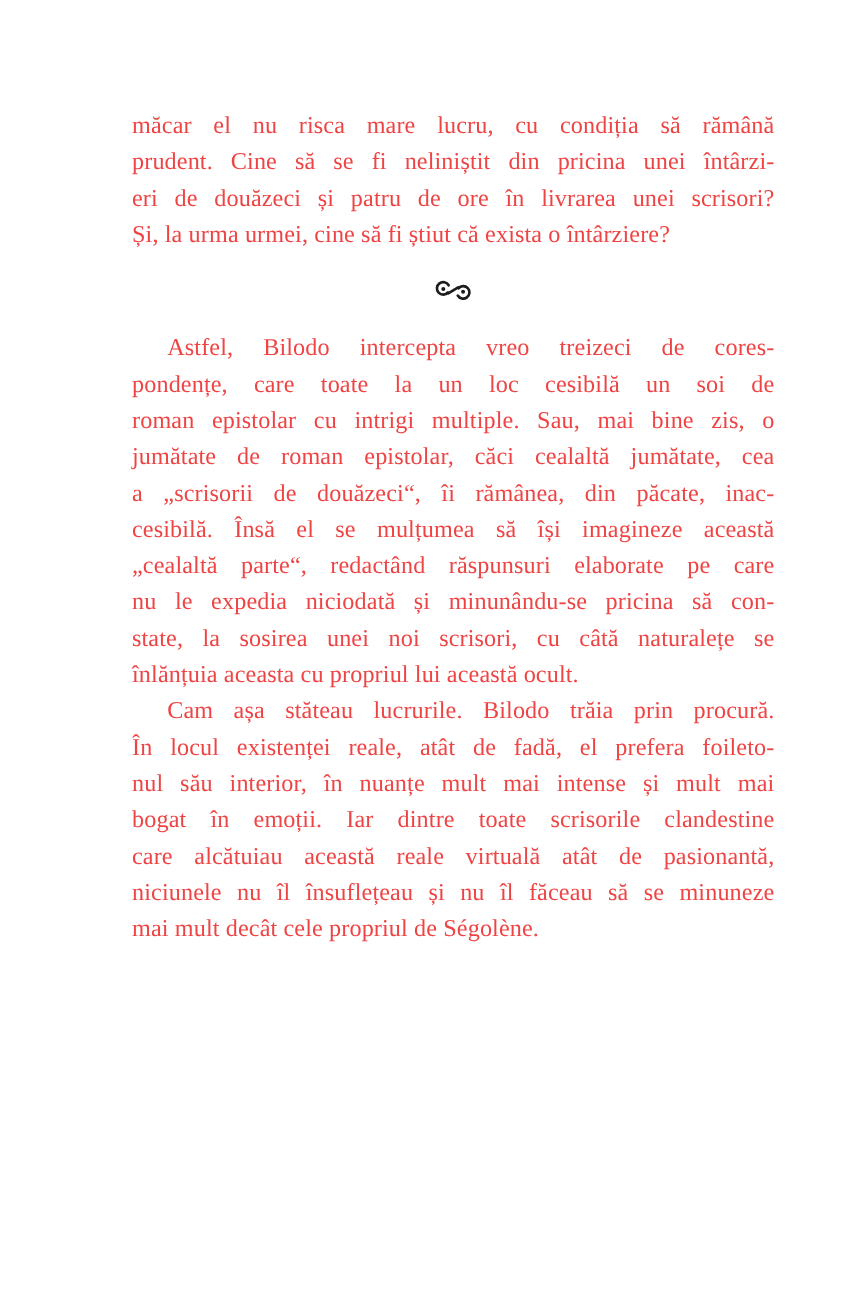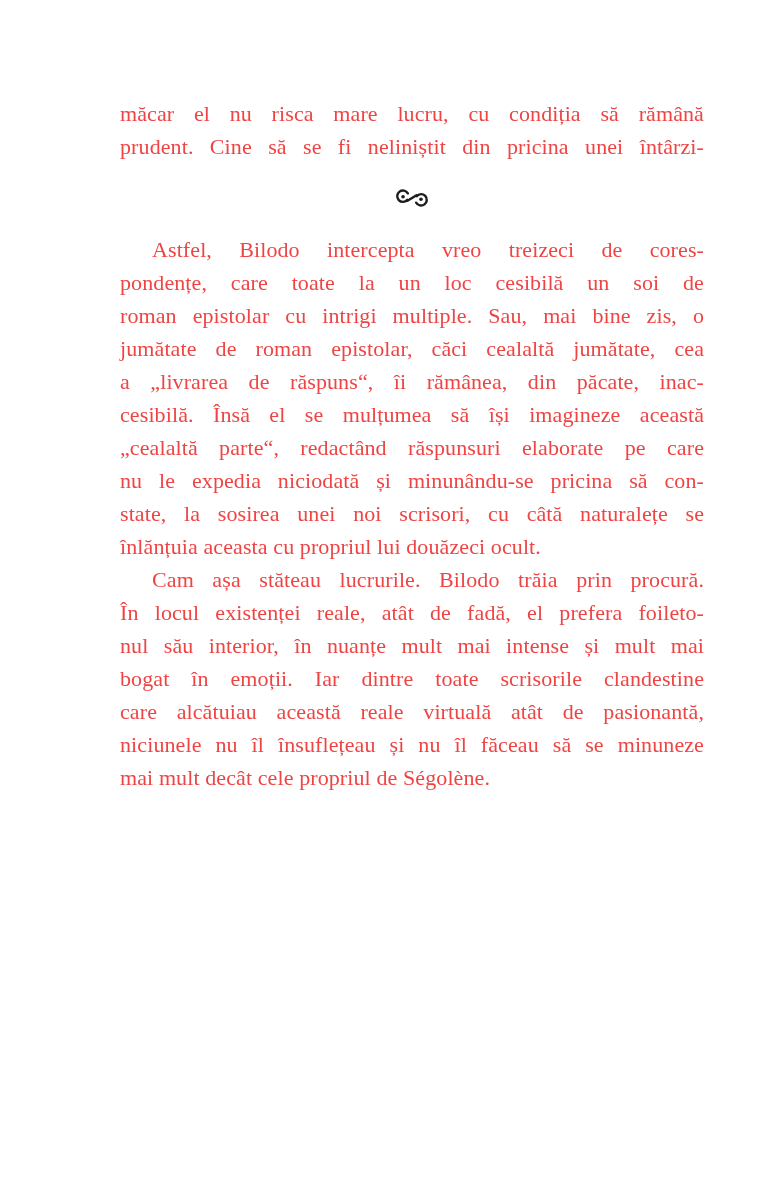--- a/index.html
+++ b/index.html
@@ -44,20 +44,22 @@
 </style>
 </head>
 <body>
 
 <div class="book-page">
   <div class="text-block">
 
     <div>
       <div class="pline">măcar el nu risca mare lucru, cu condiția să rămână</div>
       <div class="pline">prudent. Cine să se fi neliniștit din pricina unei întârzi-</div>
+      <div class="pline">eri de douăzeci și patru de ore în livrarea unei scrisori?</div>
+      <div class="pline pline-last">Și, la urma urmei, cine să fi știut că exista o întârziere?</div>
     </div>
 
     <div class="divider">
       <span class="fleuron">
         <svg width="38" height="22" viewBox="0 0 44 24" aria-hidden="true">
           <g stroke="#1d1d1d" stroke-width="2.8" fill="none" stroke-linecap="round">
             <path d="M 16.5 14.2 A 6.6 6.6 0 1 1 17.2 6.6"></path>
             <path d="M 27.5 9.8 A 6.6 6.6 0 1 1 26.8 17.4"></path>
             <path d="M 16.8 15.2 L 27.2 8.8"></path>
           </g>
@@ -67,26 +69,26 @@
           </g>
         </svg>
       </span>
     </div>
 
     <div>
       <div class="pline pline-indent">Astfel, Bilodo intercepta vreo treizeci de cores-</div>
       <div class="pline">pondențe, care toate la un loc cesibilă un soi de</div>
       <div class="pline">roman epistolar cu intrigi multiple. Sau, mai bine zis, o</div>
       <div class="pline">jumătate de roman epistolar, căci cealaltă jumătate, cea</div>
-      <div class="pline">a „livrarea de răspuns“, îi rămânea, din păcate, inac-</div>
+      <div class="pline">a „scrisorii de douăzeci“, îi rămânea, din păcate, inac-</div>
       <div class="pline">cesibilă. Însă el se mulțumea să își imagineze această</div>
       <div class="pline">„cealaltă parte“, redactând răspunsuri elaborate pe care</div>
       <div class="pline">nu le expedia niciodată și minunându-se pricina să con-</div>
       <div class="pline">state, la sosirea unei noi scrisori, cu câtă naturalețe se</div>
-      <div class="pline pline-last">înlănțuia aceasta cu propriul lui douăzeci ocult.</div>
+      <div class="pline pline-last">înlănțuia aceasta cu propriul lui această ocult.</div>
     </div>
 
     <div>
       <div class="pline pline-indent">Cam așa stăteau lucrurile. Bilodo trăia prin procură.</div>
       <div class="pline">În locul existenței reale, atât de fadă, el prefera foileto-</div>
       <div class="pline">nul său interior, în nuanțe mult mai intense și mult mai</div>
       <div class="pline">bogat în emoții. Iar dintre toate scrisorile clandestine</div>
       <div class="pline">care alcătuiau această reale virtuală atât de pasionantă,</div>
       <div class="pline">niciunele nu îl însuflețeau și nu îl făceau să se minuneze</div>
       <div class="pline pline-last">mai mult decât cele propriul de Ségolène.</div>

